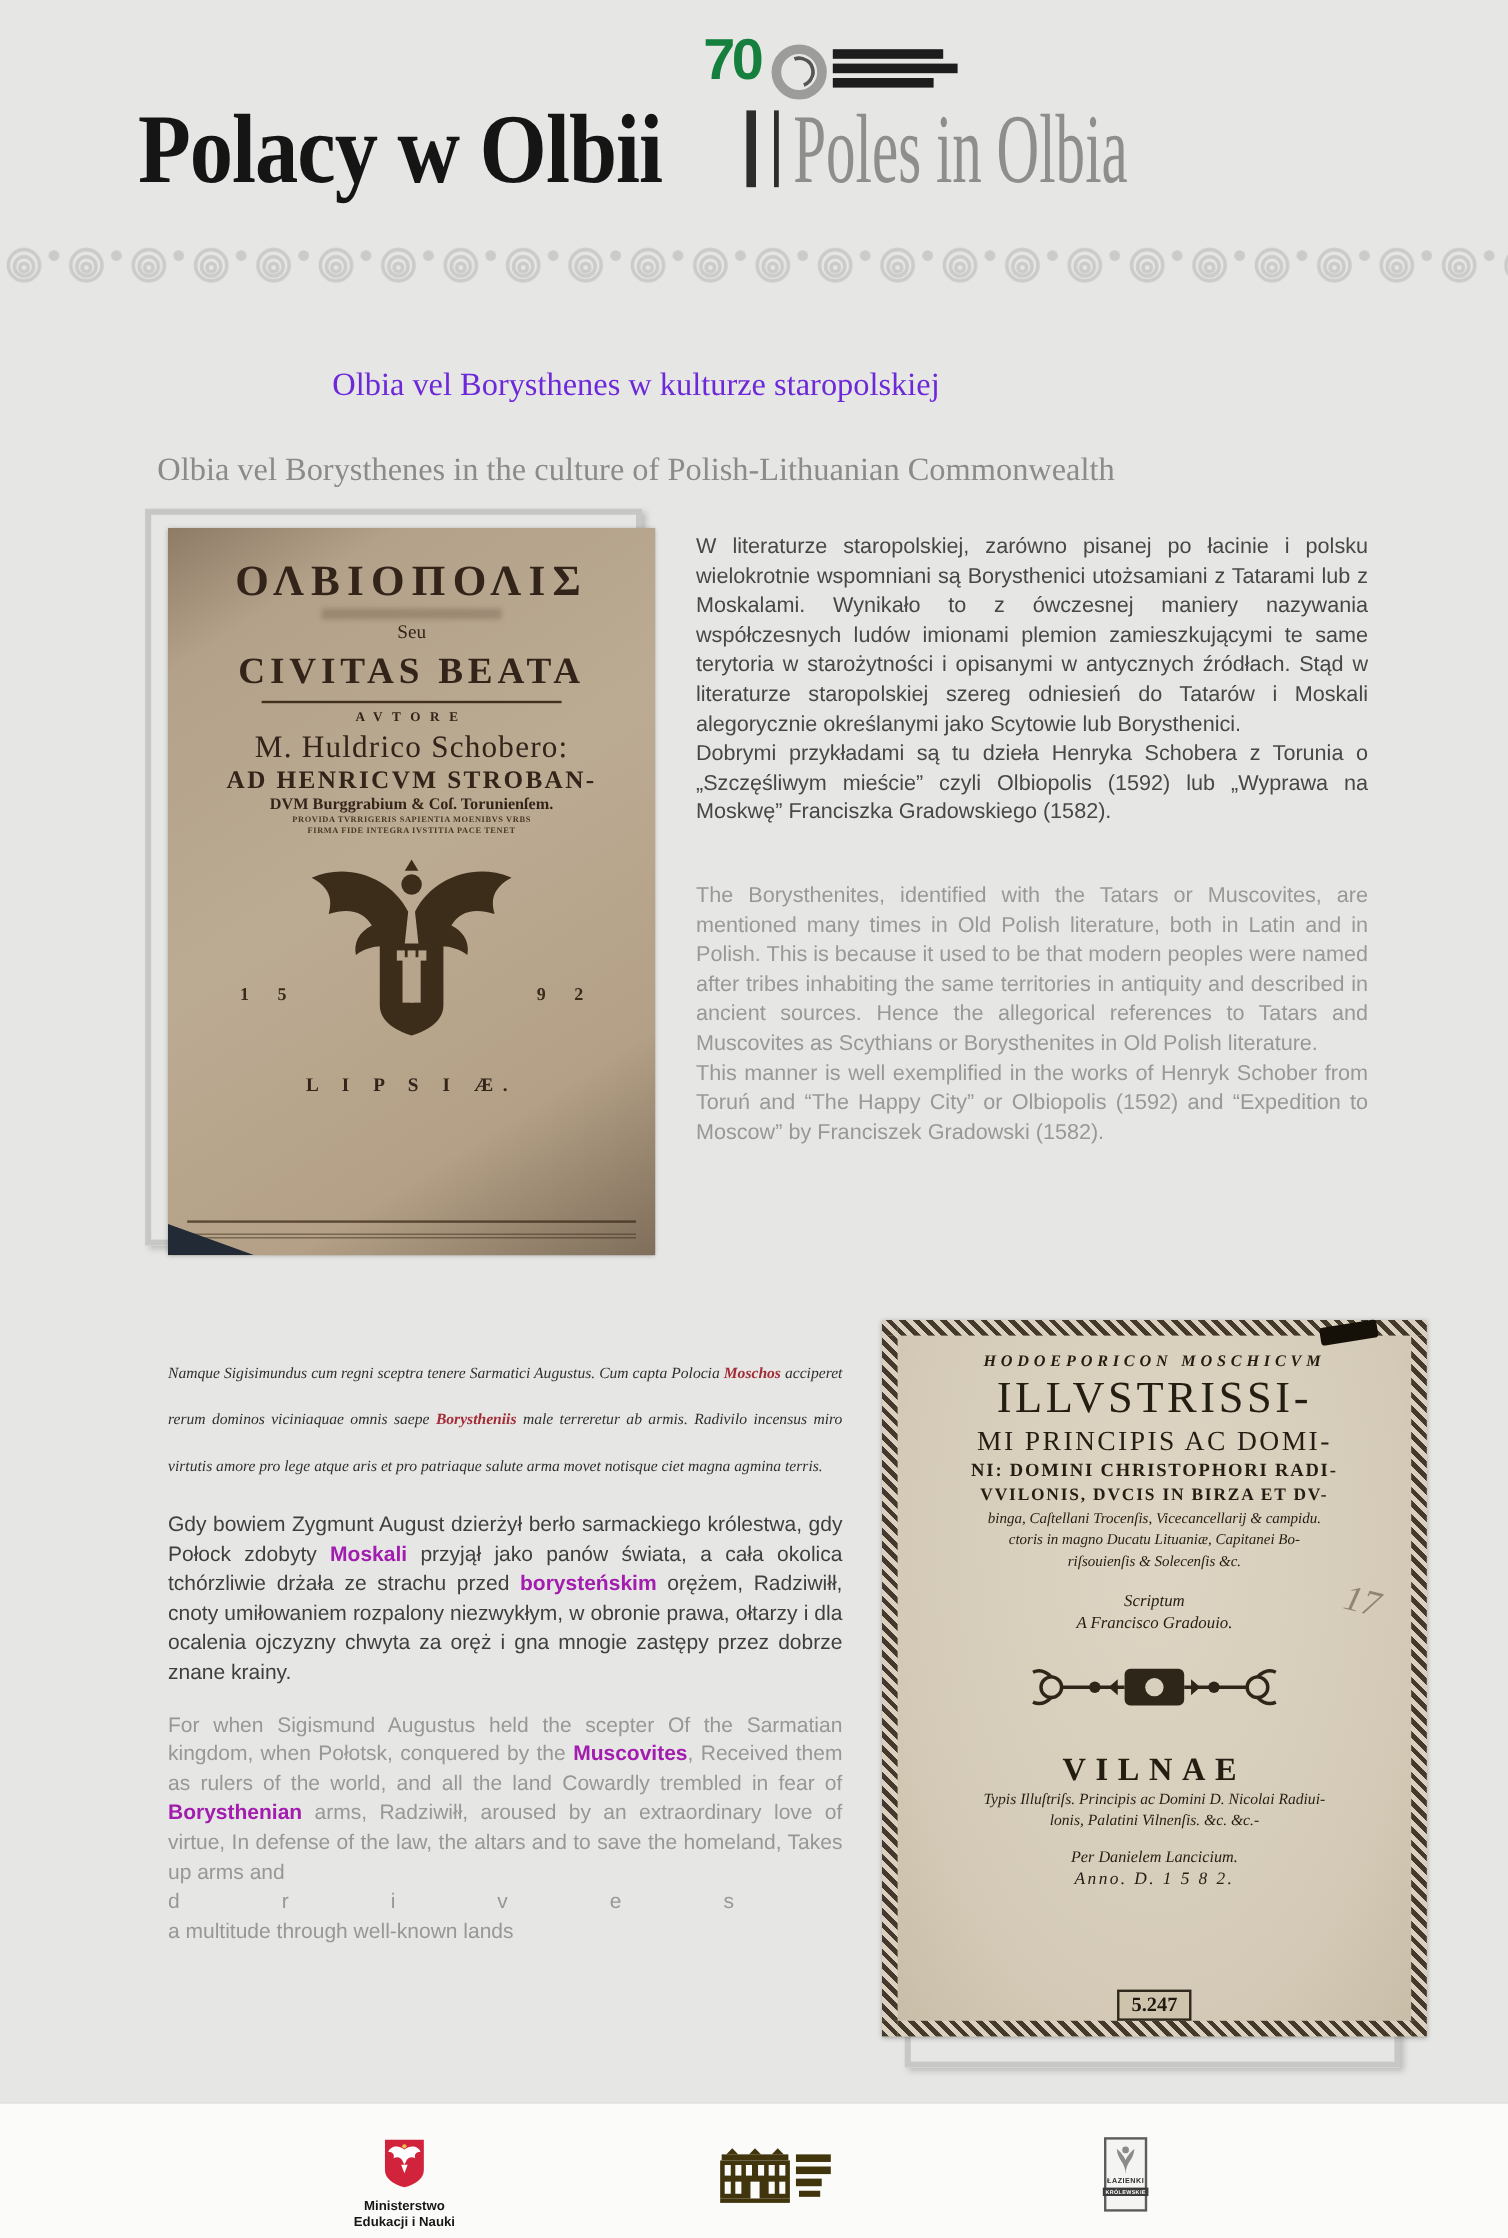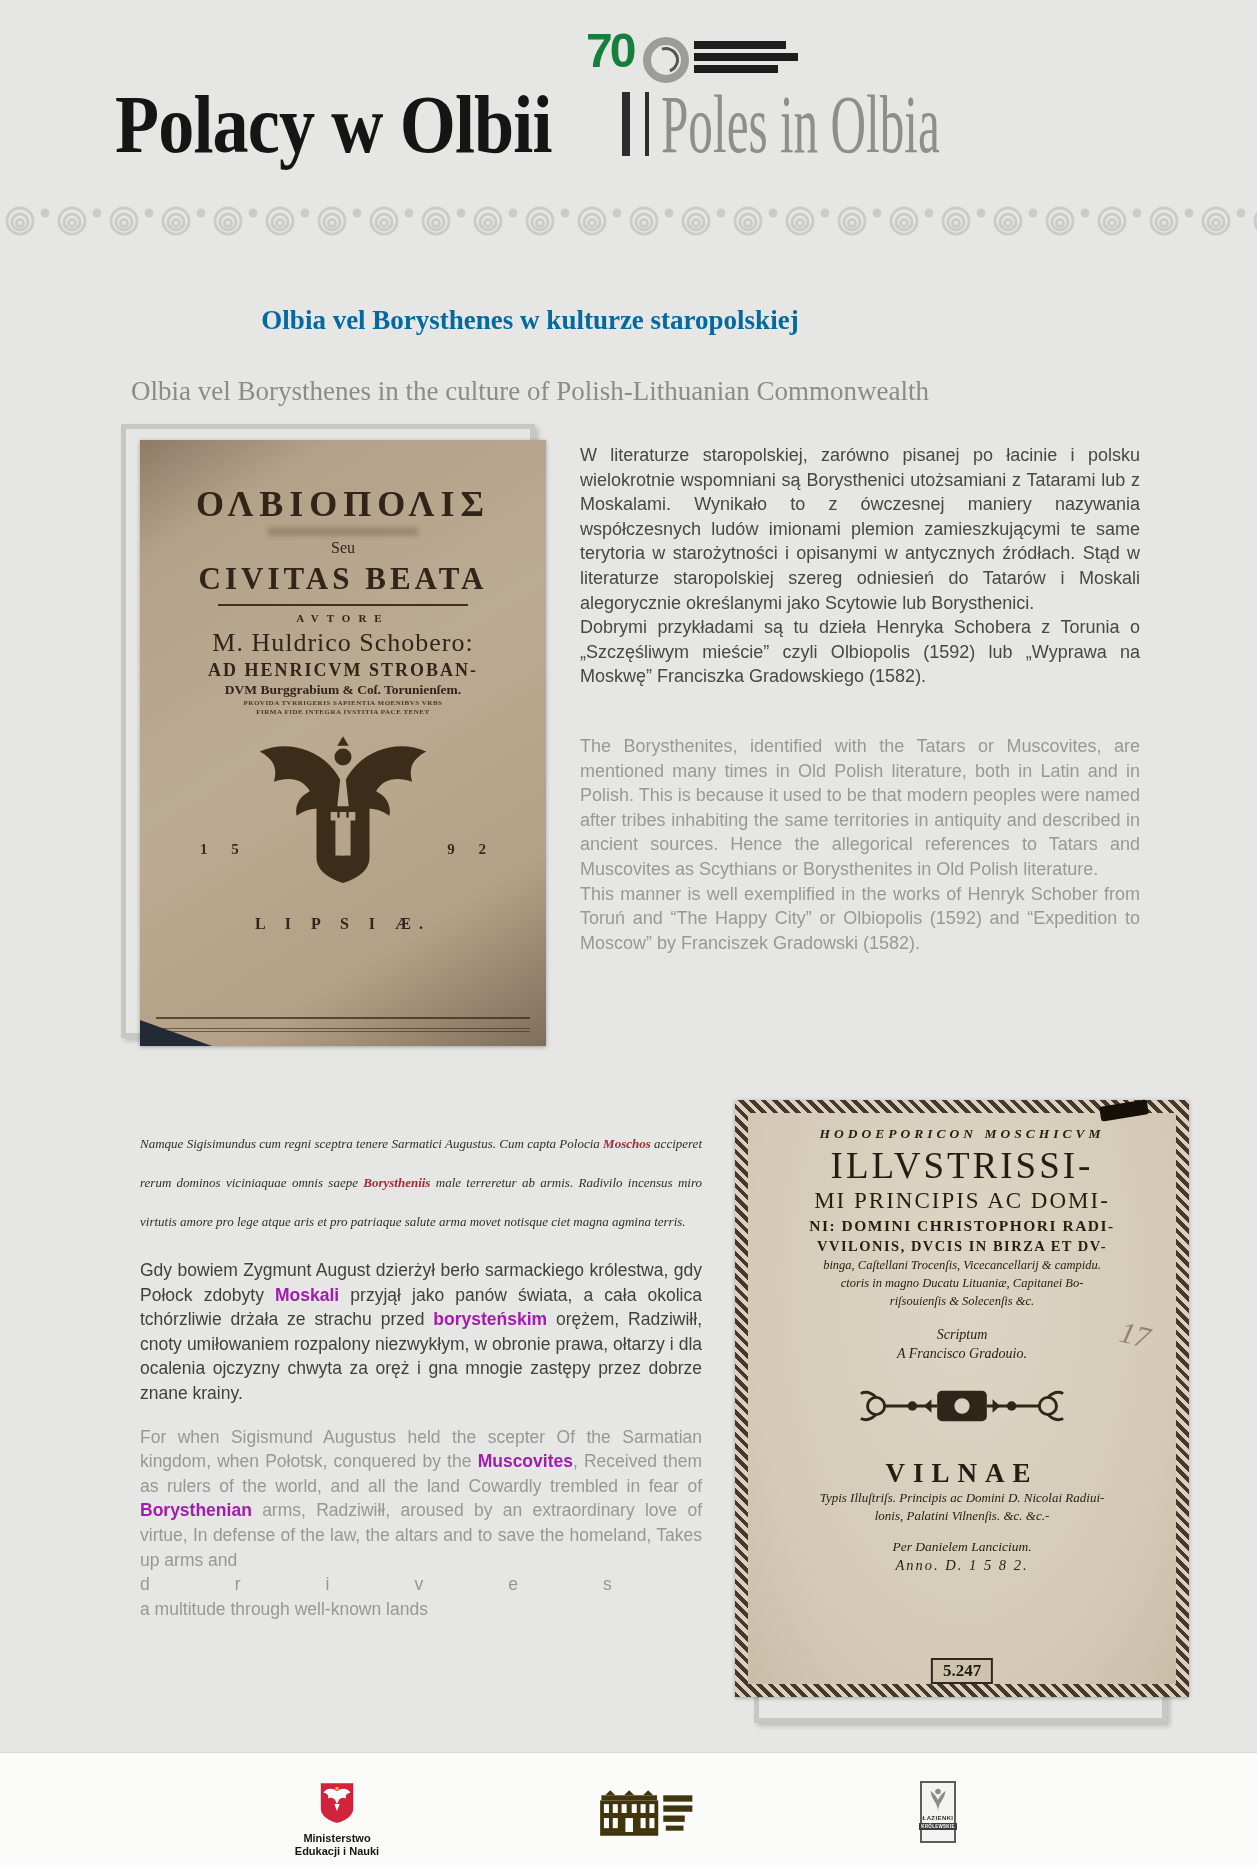--- a/index.html
+++ b/index.html
@@ -20,39 +20,39 @@
             transform:scaleX(.88);transform-origin:0 0;letter-spacing:-1px;}
   .title-bars{width:15px;height:64px;margin:8px 12px 0 2px;border-left:8px solid #2d2d2d;border-right:4px solid #2d2d2d;}
   .title-en{font:400 82px/1 "Liberation Serif",serif;color:#8e8e8c;display:inline-block;width:292px;
             transform:scaleX(.60);transform-origin:0 0;}
 
   
   .spirals{position:absolute;left:0;top:202px;width:1257px;height:36px;}
 
   
   .headings{position:absolute;left:0;top:304px;width:1060px;text-align:center;font-family:"Liberation Serif",serif;}
-  .h-pl{font-weight:700;font-size:27px;line-height:33px;color:#0369a1;}
+  .h-pl{font-weight:400;font-size:27px;line-height:33px;color:#6d28d9;}
   .h-en{font-weight:400;font-size:27px;line-height:33px;color:#8b8b89;margin-top:38px;}
 
   
   .gframe{position:absolute;border:5px solid #c7c7c5;box-shadow:3px 3px 5px rgba(0,0,0,.18);background:transparent;}
 
   
   .book1{position:absolute;left:140px;top:440px;width:406px;height:606px;color:#33241a;
          background:linear-gradient(148deg,#8d7b66 0%,#b3a189 14%,#bcab93 45%,#b3a086 78%,#7f6e5a 100%);
          box-shadow:0 1px 4px rgba(0,0,0,.3);display:flex;flex-direction:column;align-items:center;
-         text-align:center;font-family:"Liberation Serif",serif;padding-top:44px;box-sizing:border-box;}
+         text-align:center;font-family:"Liberation Serif",serif;padding-top:24px;box-sizing:border-box;}
   .b1-greek{font-size:36px;font-weight:700;letter-spacing:6px;line-height:40px;}
   .b1-smudge{width:150px;height:9px;background:rgba(86,66,46,.28);filter:blur(2px);margin:3px auto 2px;}
   .b1-seu{font-size:16px;line-height:20px;}
   .b1-civitas{font-size:31px;font-weight:700;letter-spacing:4px;line-height:42px;}
   .b1-rule{width:250px;border-top:2px solid #41301d;margin:4px auto 5px;}
   .b1-avtore{font-size:11px;letter-spacing:8px;font-weight:700;line-height:14px;}
   .b1-author{font-size:26px;line-height:35px;letter-spacing:1px;}
-  .b1-ad{font-size:18px;letter-spacing:2px;line-height:21px;font-weight:700;text-align:center;}
+  .b1-ad{font-size:21px;letter-spacing:2px;line-height:21px;font-weight:700;text-align:center;}
   .b1-dvm{font-size:13.5px;line-height:18px;font-weight:700;}
   .b1-tiny{font-size:7px;line-height:9px;letter-spacing:.5px;color:#4a3826;font-weight:700;}
   .b1-emblem{position:relative;margin-top:6px;}
   .b1-year{position:absolute;top:118px;font-size:15px;font-weight:700;letter-spacing:10px;color:#3a2b1b;}
   .b1-year.l{left:-48px;} .b1-year.r{right:-58px;}
   .b1-lipsiae{font-size:16px;font-weight:700;letter-spacing:8px;margin-top:10px;}
   .b1-footlines{margin-top:auto;width:92%;border-top:2px solid rgba(60,43,26,.75);border-bottom:4px double rgba(60,43,26,.6);height:9px;margin-bottom:14px;}
   .b1-corner{position:absolute;left:0;bottom:0;width:72px;height:26px;background:#222a36;clip-path:polygon(0 100%,100% 100%,0 0);}
 
   

